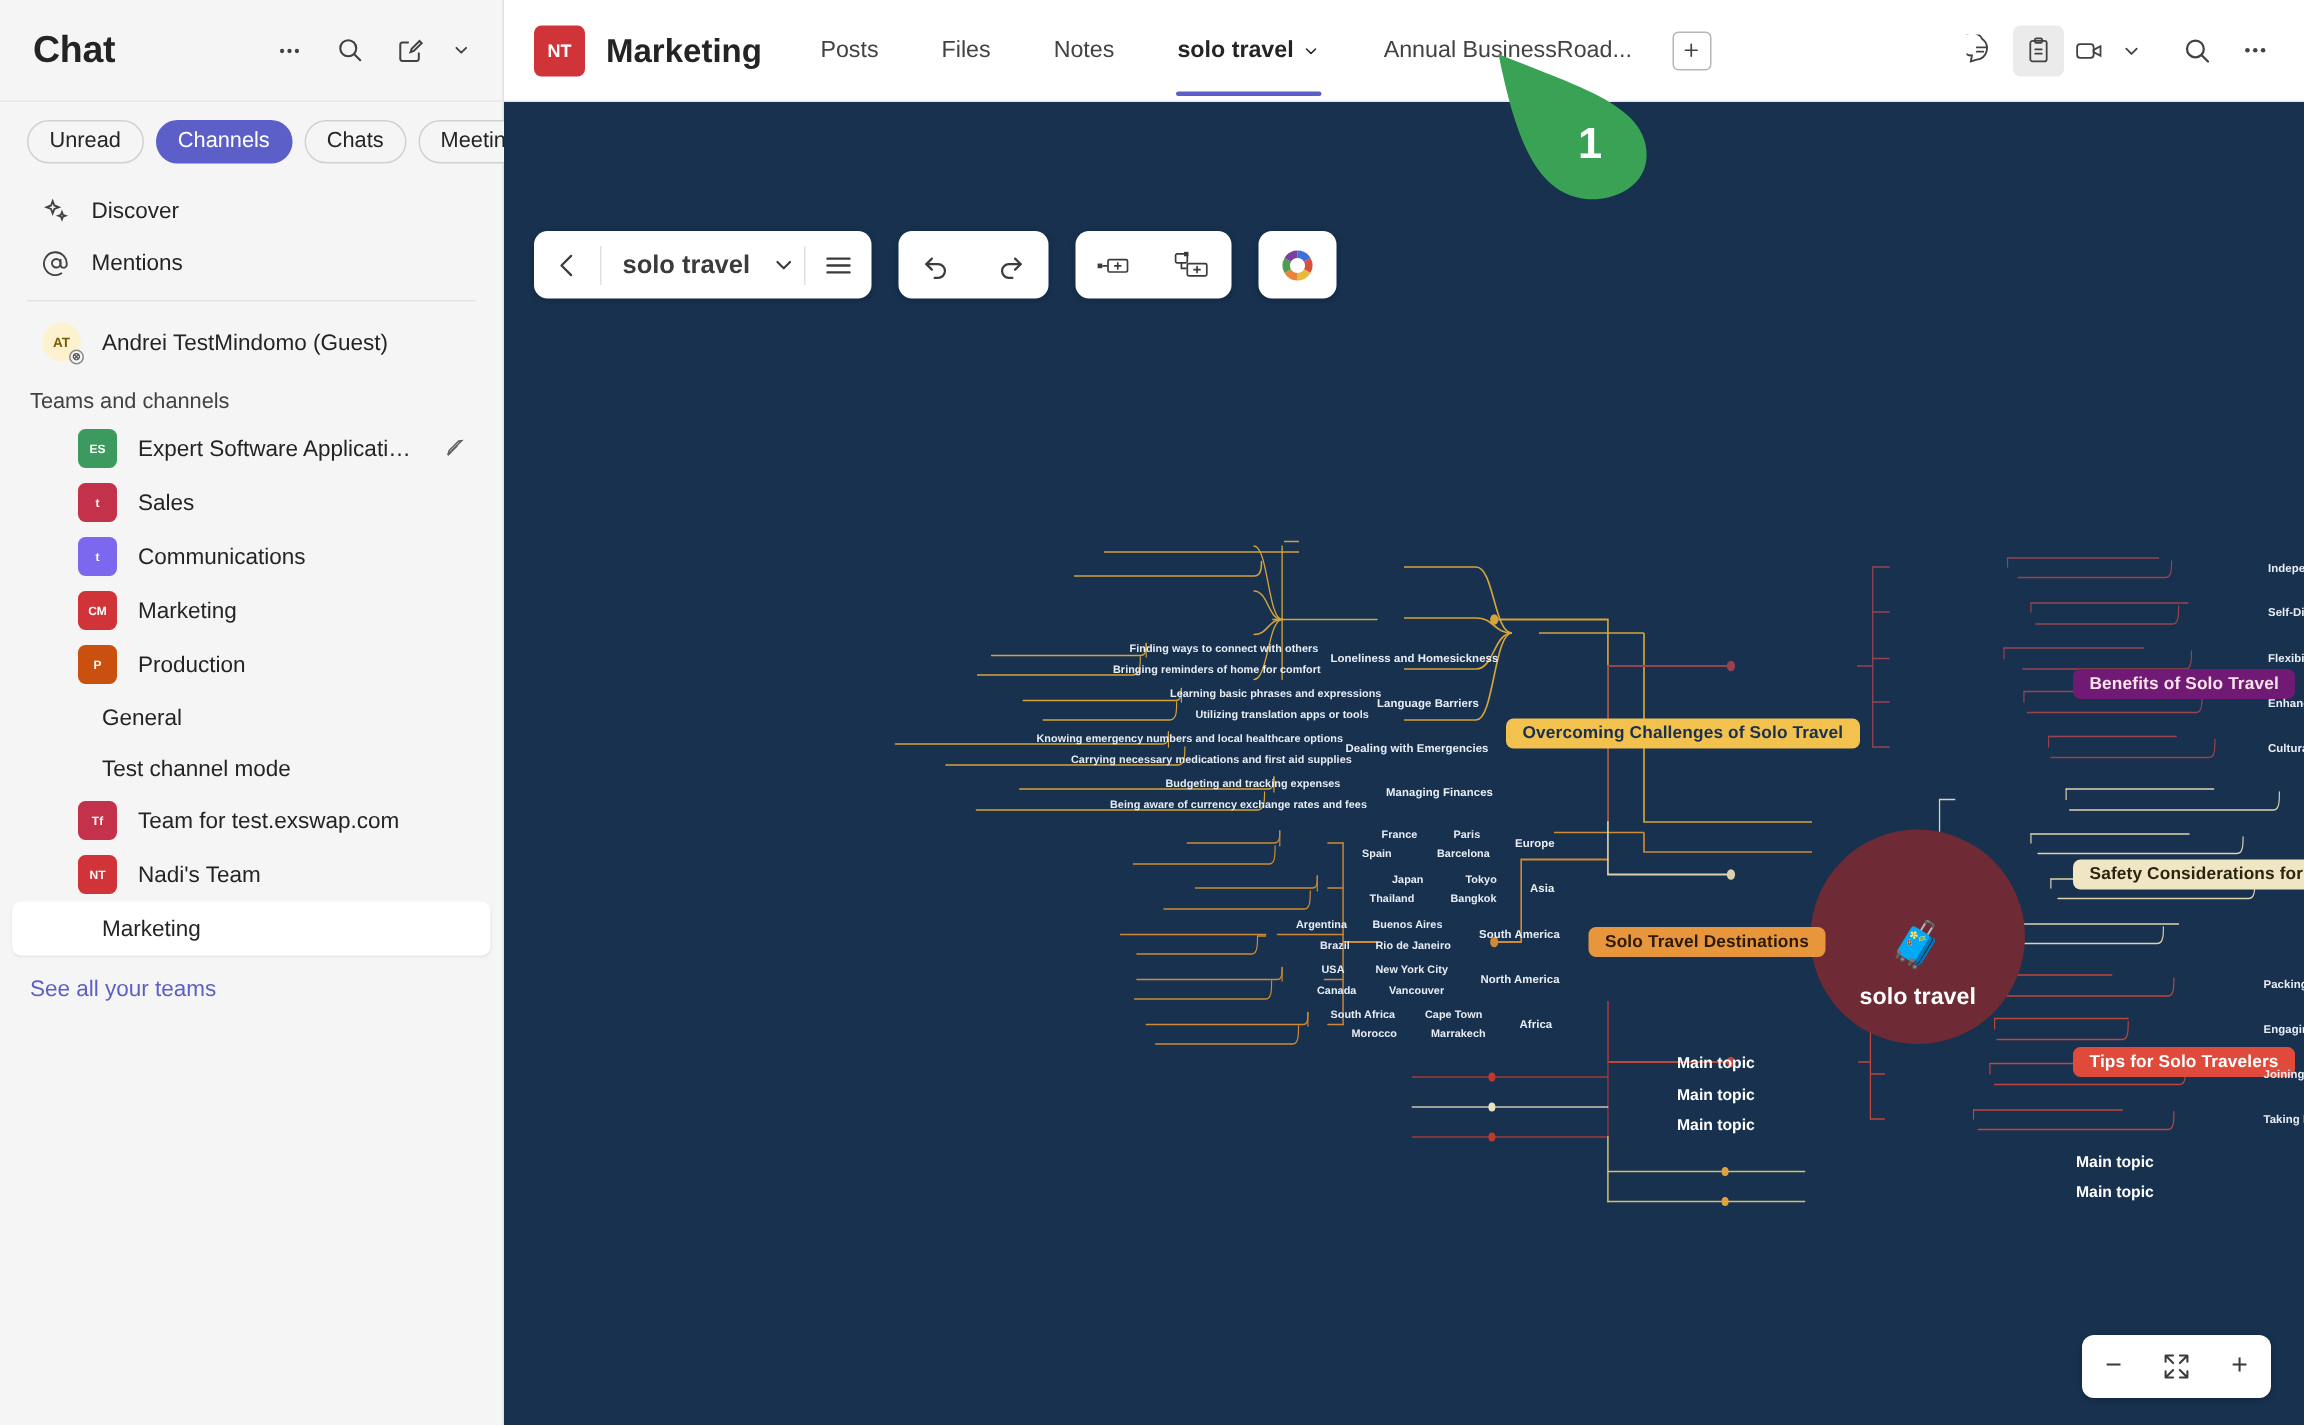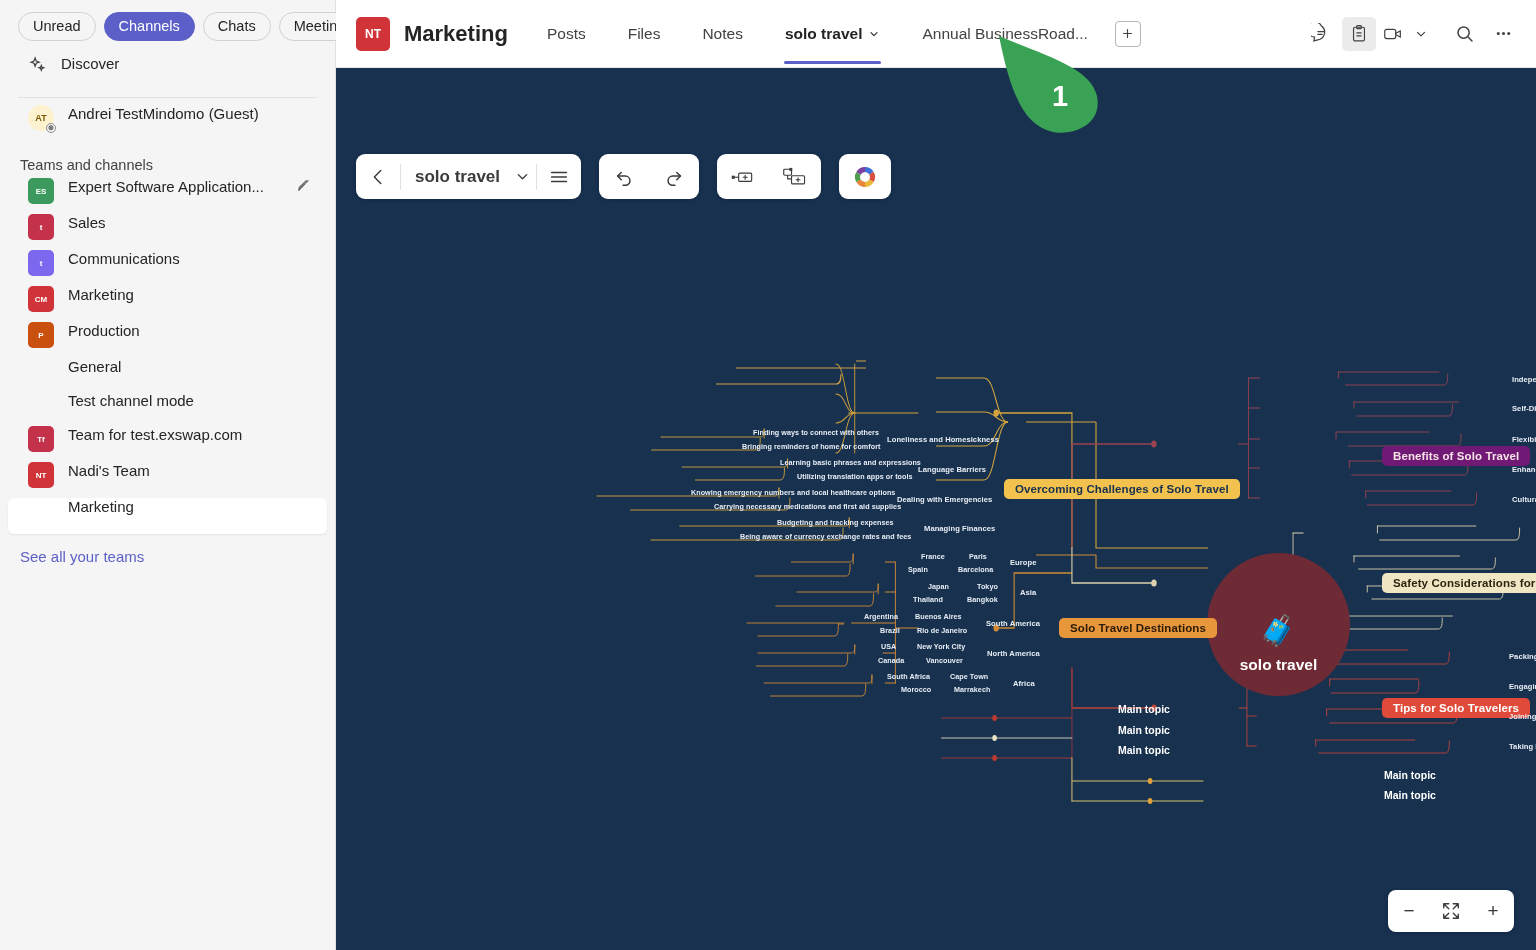--- a/index.html
+++ b/index.html
@@ -33,21 +33,21 @@
   .sb-filters { display: flex; gap: 8px; padding: 12px 16px 12px 18px; }
   .chip {
     border: 1px solid #d1d1d1; border-radius: 16px; padding: 5px 14px;
     font-size: 14.5px; color: #242424; background: #f5f5f5; cursor: pointer;
     white-space: nowrap; line-height: 1.2;
   }
   .chip.active { background: #5b5fc7; color: #fff; border-color: #5b5fc7; font-weight: 400; }
 
   .sb-list { flex: 1; overflow: hidden; padding-top: 2px; }
   .sb-row {
-    display: flex; gap: 14px;
+    display: flex; align-items: center; gap: 14px;
     height: 35px; padding: 0 16px 0 20px; cursor: pointer;
     font-size: 15px; color: #242424; border-radius: 6px; margin: 0 8px;
   }
   .sb-row.selected { background: #ffffff; box-shadow: 0 1px 2px rgba(0,0,0,.08); }
   .sb-row .lbl { flex: 1; overflow: hidden; text-overflow: ellipsis; white-space: nowrap; }
   .sb-section {
     font-size: 14.5px; color: #424242; padding: 12px 20px 5px; font-weight: 400;
   }
   .divider { height: 1px; background: #e3e3e3; margin: 7px 18px; }
   .avatar {
@@ -57,21 +57,21 @@
     flex: 0 0 26px; position: relative;
   }
   .avatar .guestdot {
     position: absolute; right: -2px; bottom: -2px; width: 10px; height: 10px;
     border-radius: 50%; background: #f5f5f5; border: 1px solid #8a8a8a;
     font-size: 7px; display:flex; align-items:center; justify-content:center; color:#555;
   }
   .tsq {
     width: 26px; height: 26px; border-radius: 5px; flex: 0 0 26px;
     display: flex; align-items: center; justify-content: center;
-    font-size: 8px; font-weight: 600; color: #fff;
+    font-size: 8px; font-weight: 600; color: #fff; margin-left: 24px;
   }
   .chan-indent { padding-left: 60px; }
   .seeall { color: #5b5fc7; font-size: 15px; padding: 14px 20px; cursor: pointer; }
   .pen { color: #616161; }
 
   
   .main { flex: 1; display: flex; flex-direction: column; height: 950px; position: relative; }
   .topbar {
     height: 68px; background: #fff; display: flex; align-items: center;
     padding: 0 16px 0 20px; gap: 0; border-bottom: 1px solid #e8e8e8; position: relative;
@@ -177,37 +177,73 @@
     position: absolute; left: 45px; top: 48px; width: 40px; text-align: center;
     font-size: 29px; font-weight: 700; color: #fff;
   }
 </style>
 </head>
 <body>
 
 <div class="app">
 
   <div class="sidebar">
+    <div class="sb-head">
+      <div class="sb-title">Chat</div>
+      <div class="ic-btn">
+        <svg width="18" height="18" viewBox="0 0 20 20">
+            <circle cx="4.5" cy="10" r="1.6" fill="currentColor"></circle>
+            <circle cx="10" cy="10" r="1.6" fill="currentColor"></circle>
+            <circle cx="15.5" cy="10" r="1.6" fill="currentColor"></circle>
+          </svg>
+      </div>
+      <div class="ic-btn">
+        <svg width="19" height="19" viewBox="0 0 20 20" fill="none" stroke="currentColor" stroke-width="1.5">
+            <circle cx="8.6" cy="8.6" r="5.6"></circle>
+            <path d="M12.8 12.8 L17 17" stroke-linecap="round"></path>
+          </svg>
+      </div>
+      <div class="ic-btn">
+        <svg width="19" height="19" viewBox="0 0 20 20" fill="none" stroke="currentColor" stroke-width="1.4">
+            <path d="M16.5 3.5 L11 9 l-.8 2.3 2.3-.8 5.5-5.5z"></path>
+            <path d="M16 11.5V16a1.5 1.5 0 0 1-1.5 1.5h-10A1.5 1.5 0 0 1 3 16V6a1.5 1.5 0 0 1 1.5-1.5H9"></path>
+          </svg>
+      </div>
+      <div class="ic-btn small">
+        <svg width="13" height="13" viewBox="0 0 16 16" fill="none" stroke="currentColor" stroke-width="1.5">
+            <path d="M4 6l4 4 4-4" stroke-linecap="round" stroke-linejoin="round"></path>
+          </svg>
+      </div>
+    </div>
 
     <div class="sb-filters">
       <div class="chip">Unread</div>
       <div class="chip active">Channels</div>
       <div class="chip">Chats</div>
       <div class="chip">Meeting chats</div>
     </div>
 
     <div class="sb-list">
       <div class="sb-row">
         <span style="color:#424242;display:flex">
           <svg width="19" height="19" viewBox="0 0 20 20" fill="none" stroke="currentColor" stroke-width="1.3">
               <path d="M7.5 3.2 L8.7 6.3 L11.8 7.5 L8.7 8.7 L7.5 11.8 L6.3 8.7 L3.2 7.5 L6.3 6.3 Z"></path>
               <path d="M14 11 L14.7 12.8 L16.5 13.5 L14.7 14.2 L14 16 L13.3 14.2 L11.5 13.5 L13.3 12.8 Z"></path>
             </svg>
         </span>
         <span class="lbl">Discover</span>
+      </div>
+      <div class="sb-row">
+        <span style="color:#424242;display:flex">
+          <svg width="19" height="19" viewBox="0 0 20 20" fill="none" stroke="currentColor" stroke-width="1.3">
+              <circle cx="10" cy="10" r="3"></circle>
+              <path d="M13 7v4a2.2 2.2 0 0 0 4.2.9A8 8 0 1 0 14 16.8"></path>
+            </svg>
+        </span>
+        <span class="lbl">Mentions</span>
       </div>
 
       <div class="divider"></div>
 
       <div class="sb-row" style="height:40px">
         <span class="avatar">
           <span>AT</span>
           <span class="guestdot">⊗</span>
         </span>
         <span class="lbl">Andrei TestMindomo (Guest)</span>

